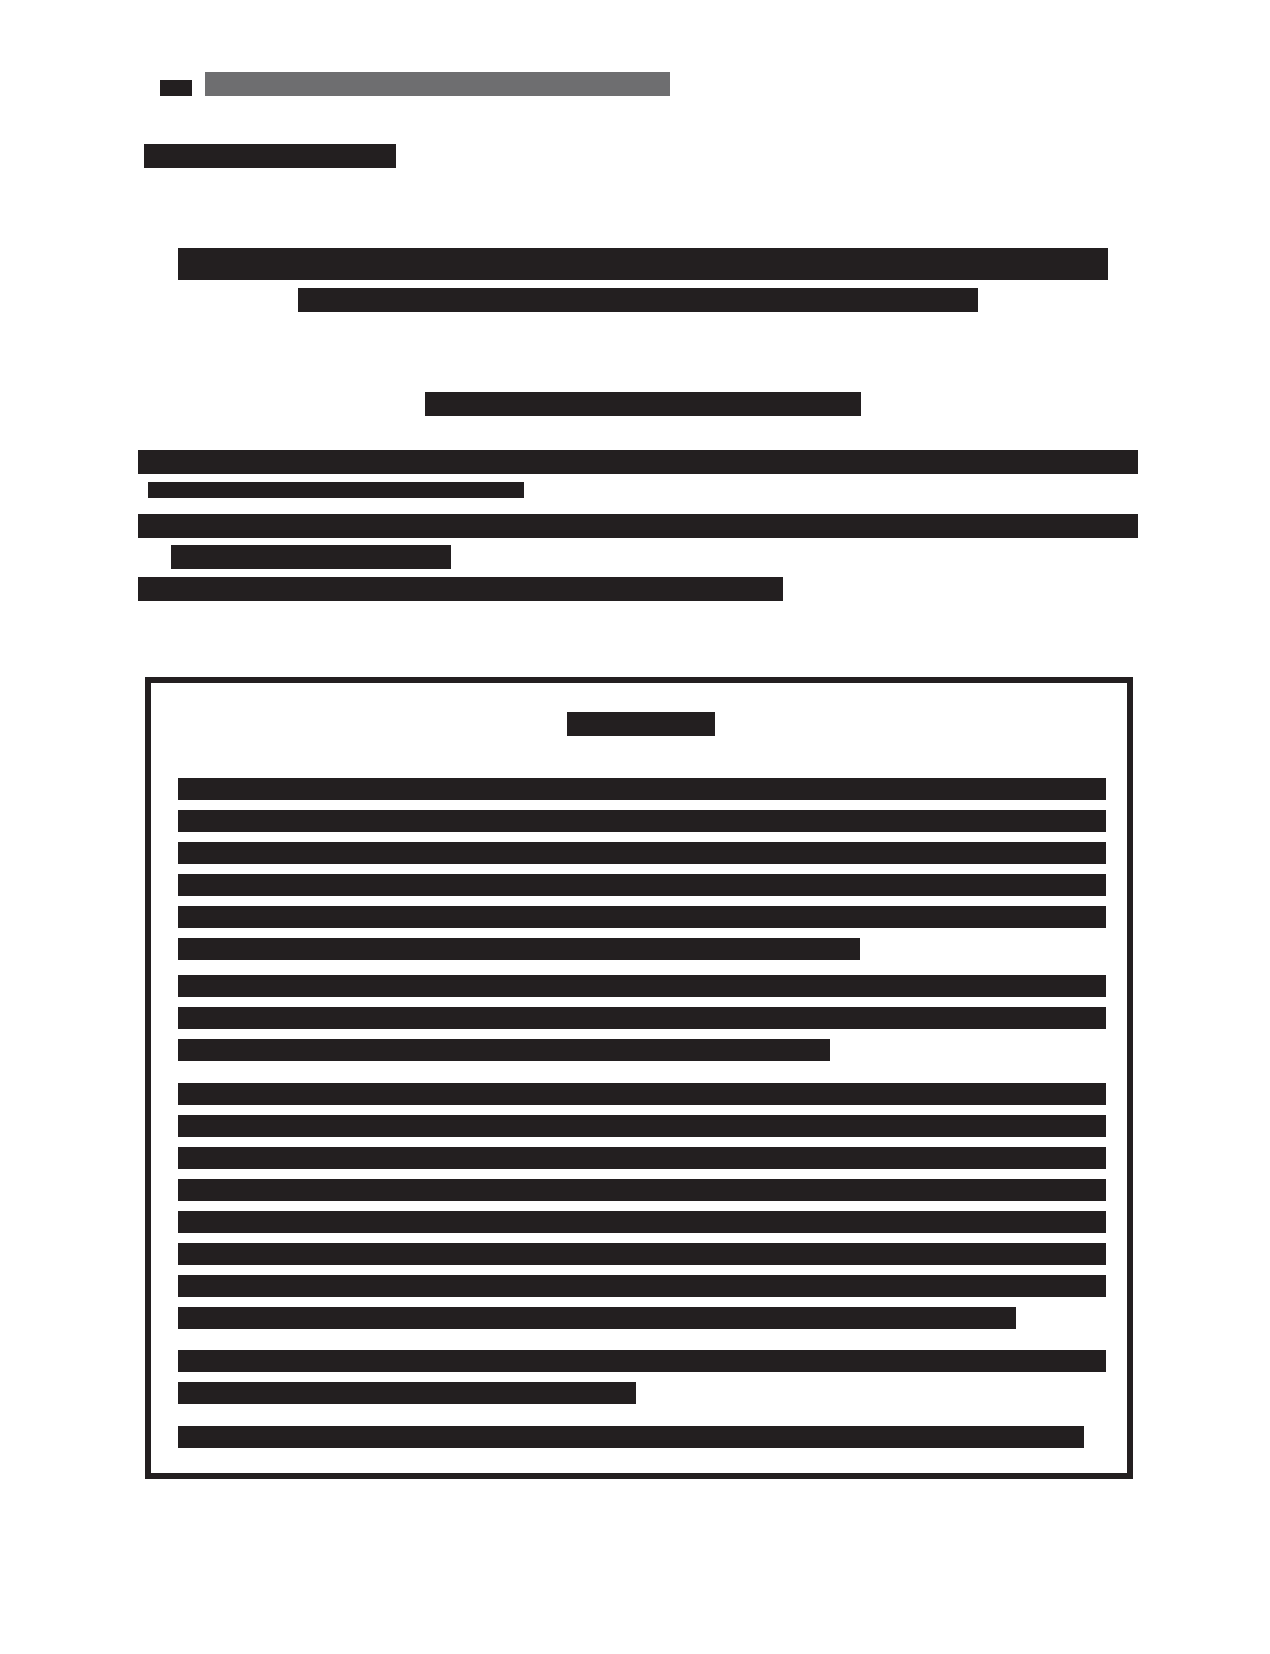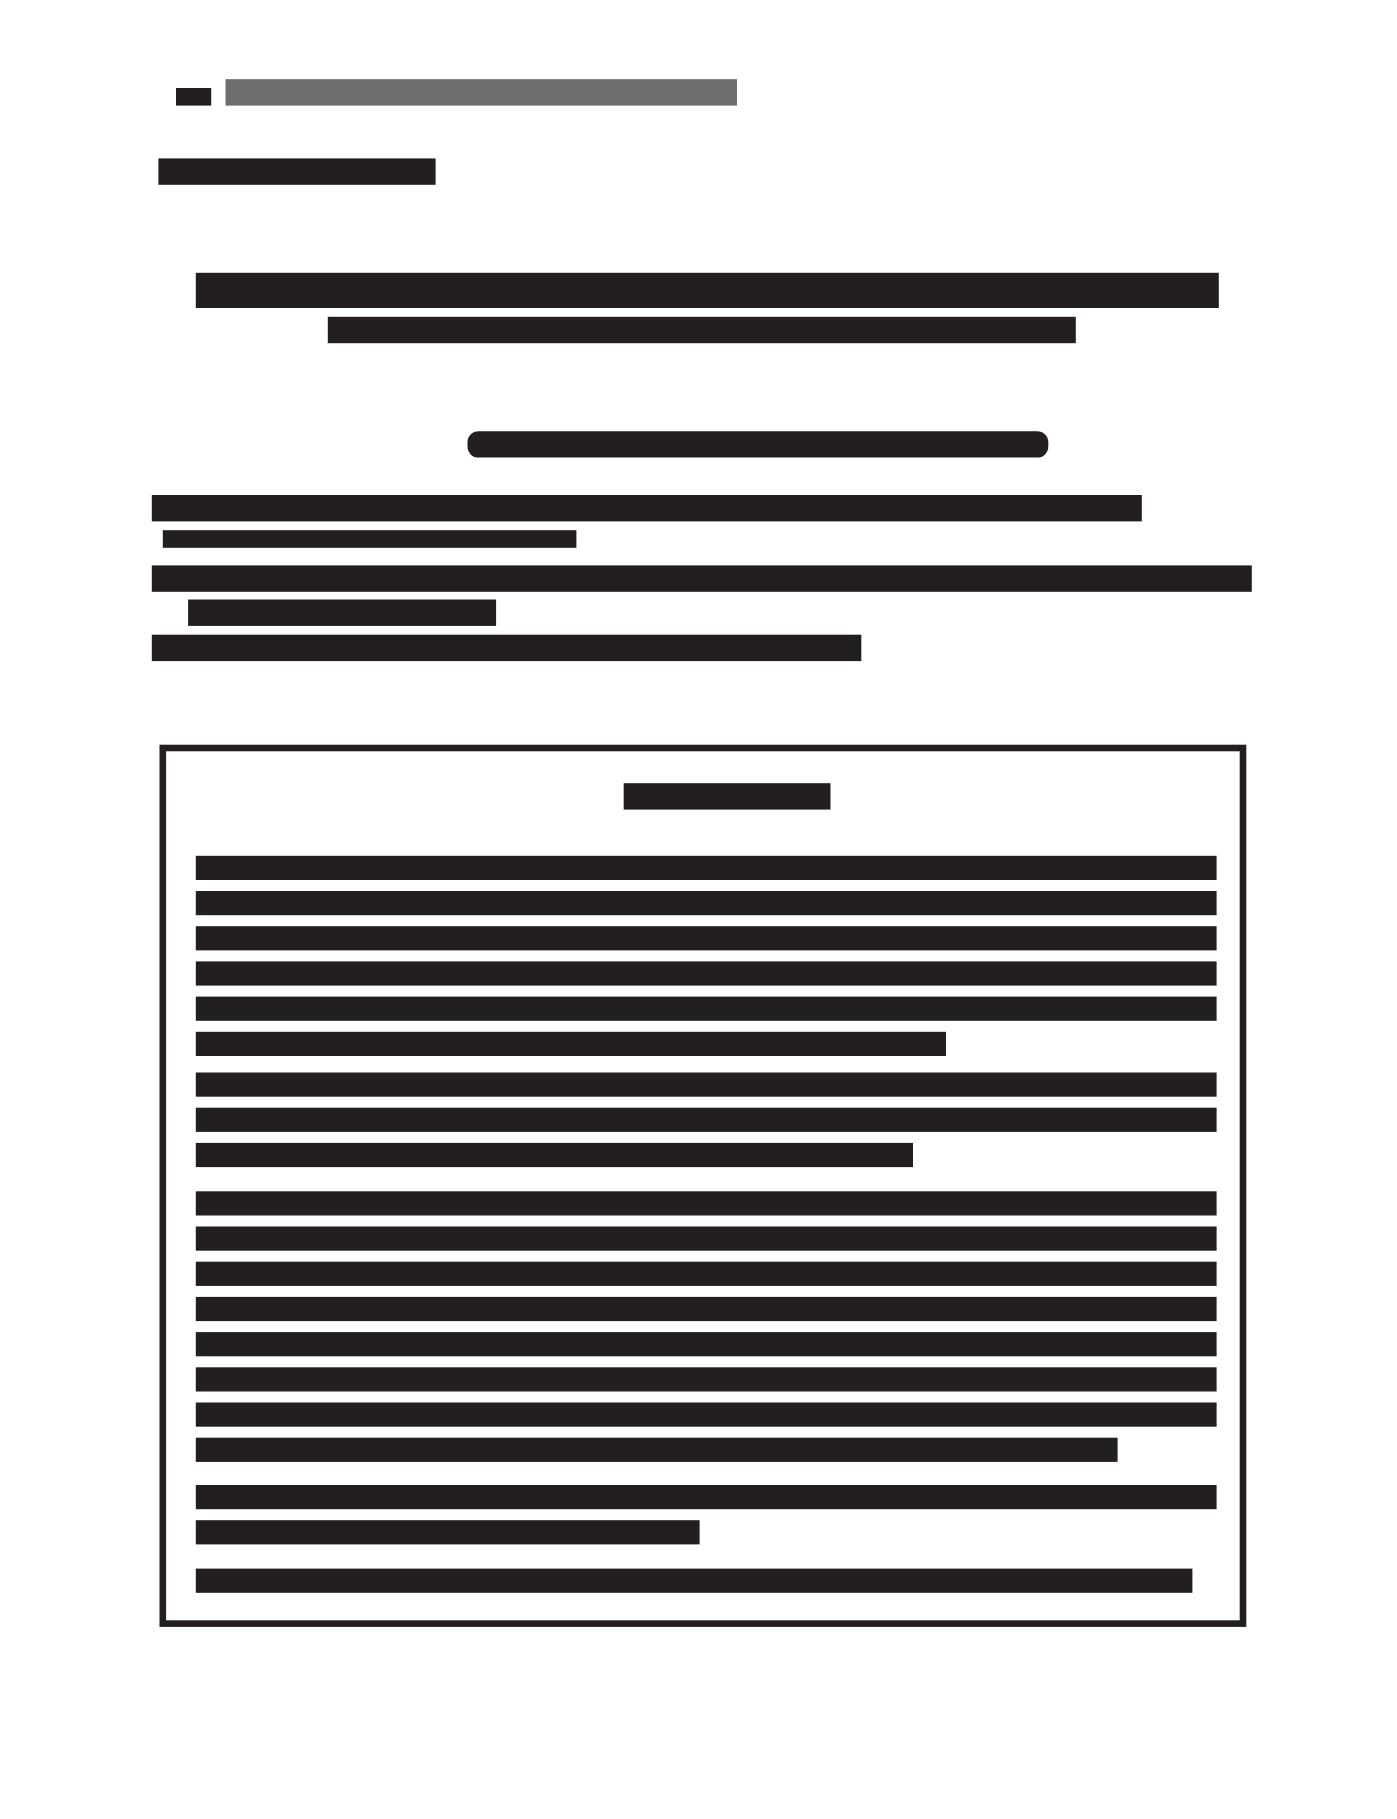--- a/index.html
+++ b/index.html
@@ -14,30 +14,30 @@
 
 <div class="page">
 
   <div class="bar" style="left:160px;top:80px;width:32px;height:16px;">[redacted]</div>
   <div class="bar gray" style="left:205px;top:72px;width:465px;height:24px;">[redacted]</div>
   <div class="bar" style="left:144px;top:144px;width:252px;height:24px;">[redacted]</div>
 
   <div class="bar" style="left:178px;top:248px;width:930px;height:32px;">[redacted title line 3]</div>
   <div class="bar" style="left:298px;top:288px;width:680px;height:24px;">[redacted title line 7]</div>
 
-  <div class="bar" style="left:425px;top:392px;width:528px;height:24px;border-radius:10px;">[redacted author names]</div>
+  <div class="bar" style="left:425px;top:392px;width:436px;height:24px;">[redacted author names]</div>
 
-  <div class="bar" style="left:138px;top:450px;width:900px;height:24px;text-decoration:underline;">[redacted affiliation 1]</div>
+  <div class="bar" style="left:138px;top:450px;width:1000px;height:24px;text-decoration:underline;">[redacted affiliation 1]</div>
   <div class="bar" style="left:148px;top:482px;width:376px;height:16px;">[redacted affiliation 1 cont.]</div>
   <div class="bar" style="left:138px;top:514px;width:1000px;height:24px;">[redacted affiliation 2]</div>
   <div class="bar" style="left:148px;top:545px;width:280px;height:24px;margin-left:23px;">[redacted affiliation 2 cont.]</div>
   <div class="bar" style="left:138px;top:577px;width:645px;height:24px;">[redacted affiliation 3]</div>
 
   <div class="abstract-box"></div>
-  <div class="bar" style="left:567px;top:712px;width:148px;height:24px;padding-left:40px;">[redacted heading]</div>
+  <div class="bar" style="left:567px;top:712px;width:148px;height:24px;">[redacted heading]</div>
 
   <div>
     <div class="bar" style="left:178px;top:778px;width:928px;height:22px;"></div>
     <div class="bar" style="left:178px;top:810px;width:928px;height:22px;"></div>
     <div class="bar" style="left:178px;top:842px;width:928px;height:22px;"></div>
     <div class="bar" style="left:178px;top:874px;width:928px;height:22px;"></div>
     <div class="bar" style="left:178px;top:906px;width:928px;height:22px;"></div>
     <div class="bar" style="left:178px;top:938px;width:682px;height:22px;"></div>
   </div>
 

